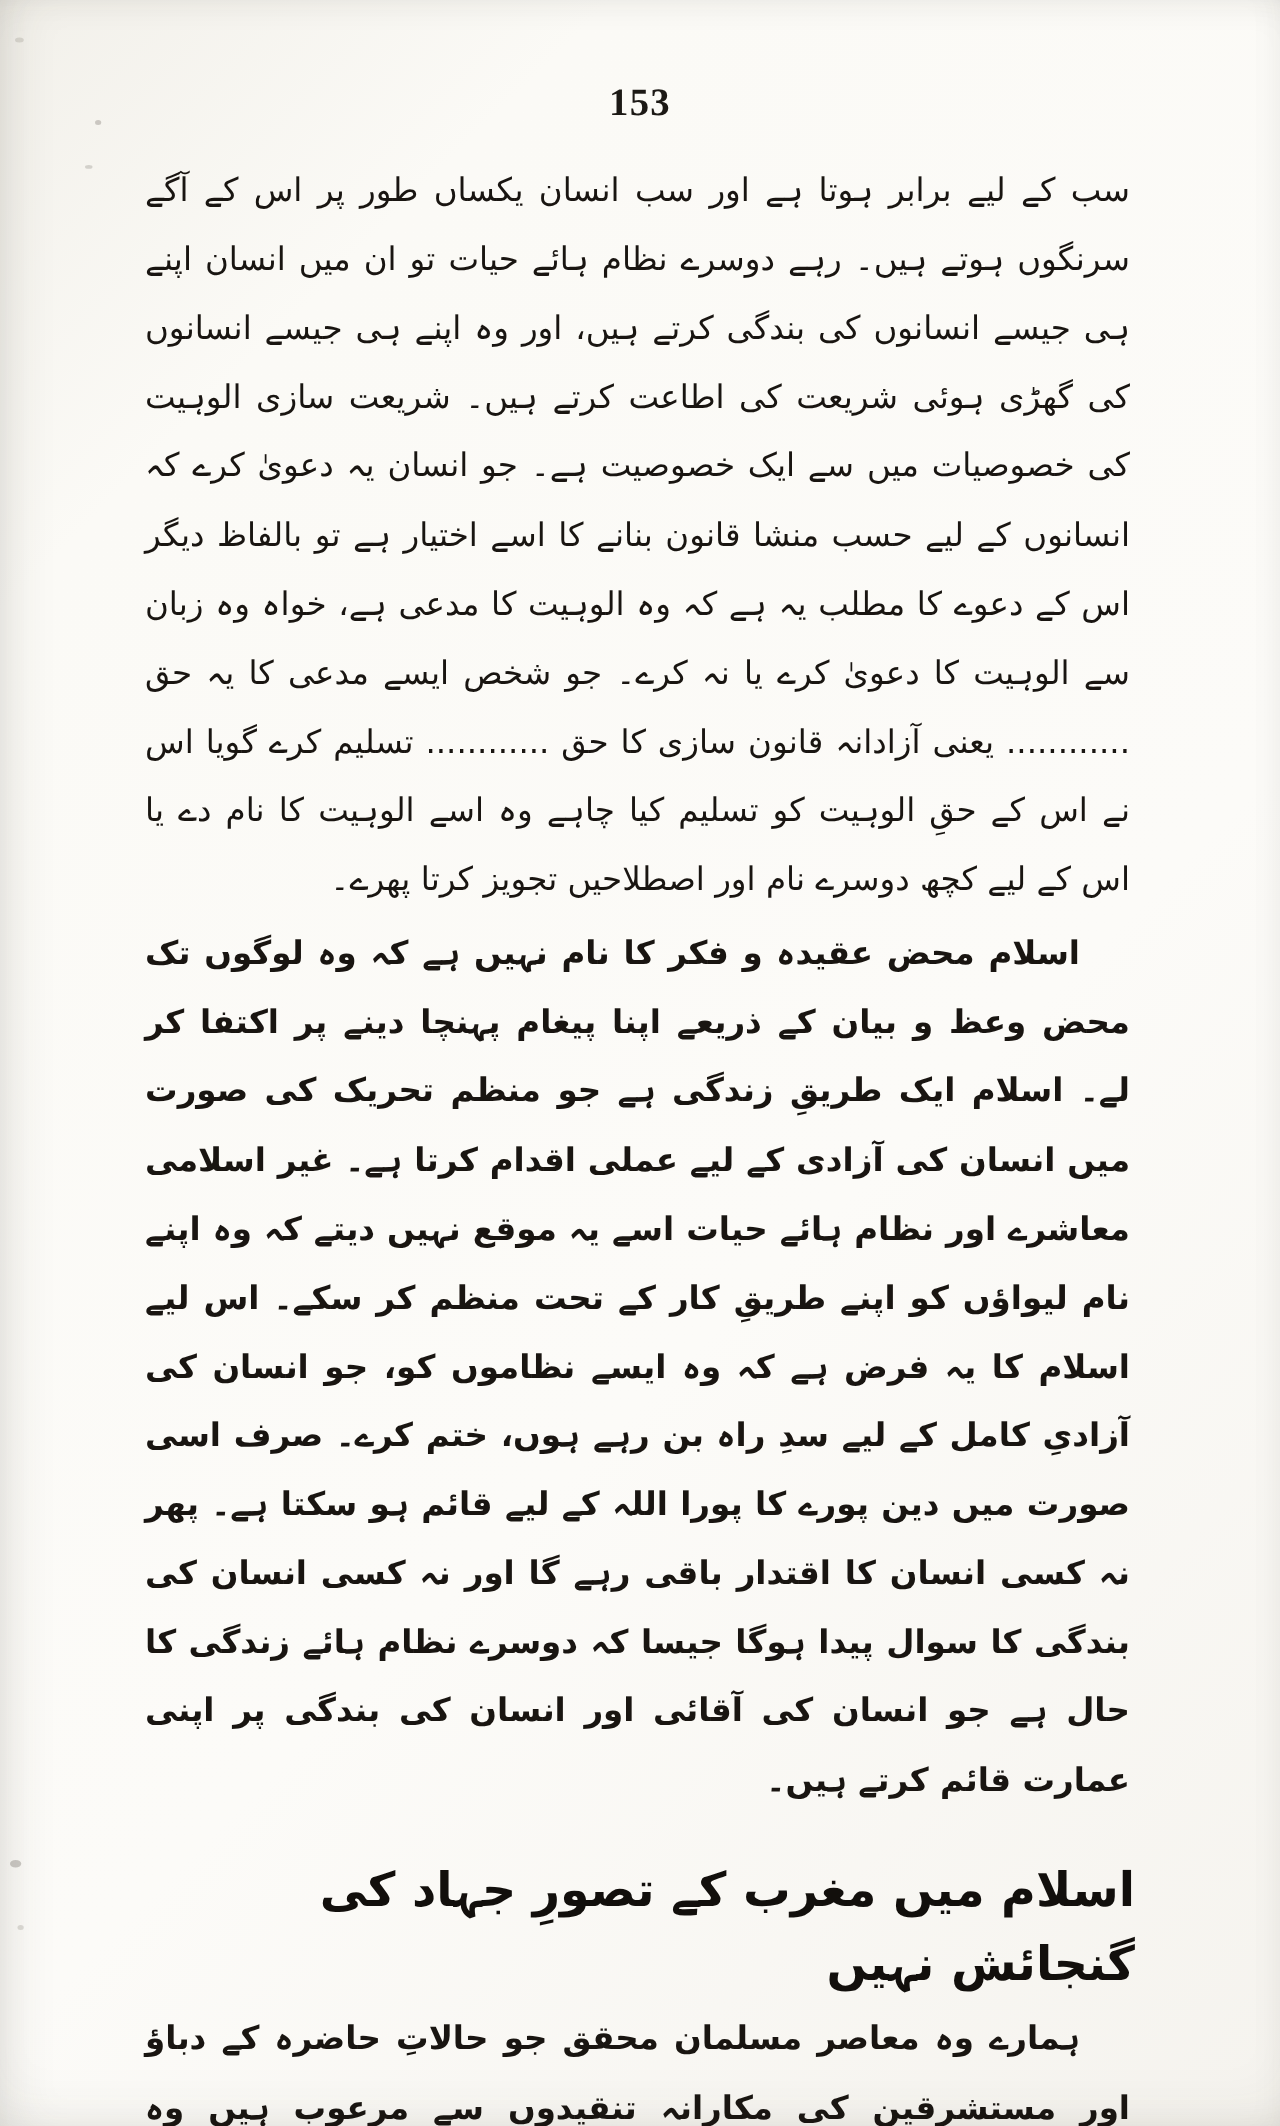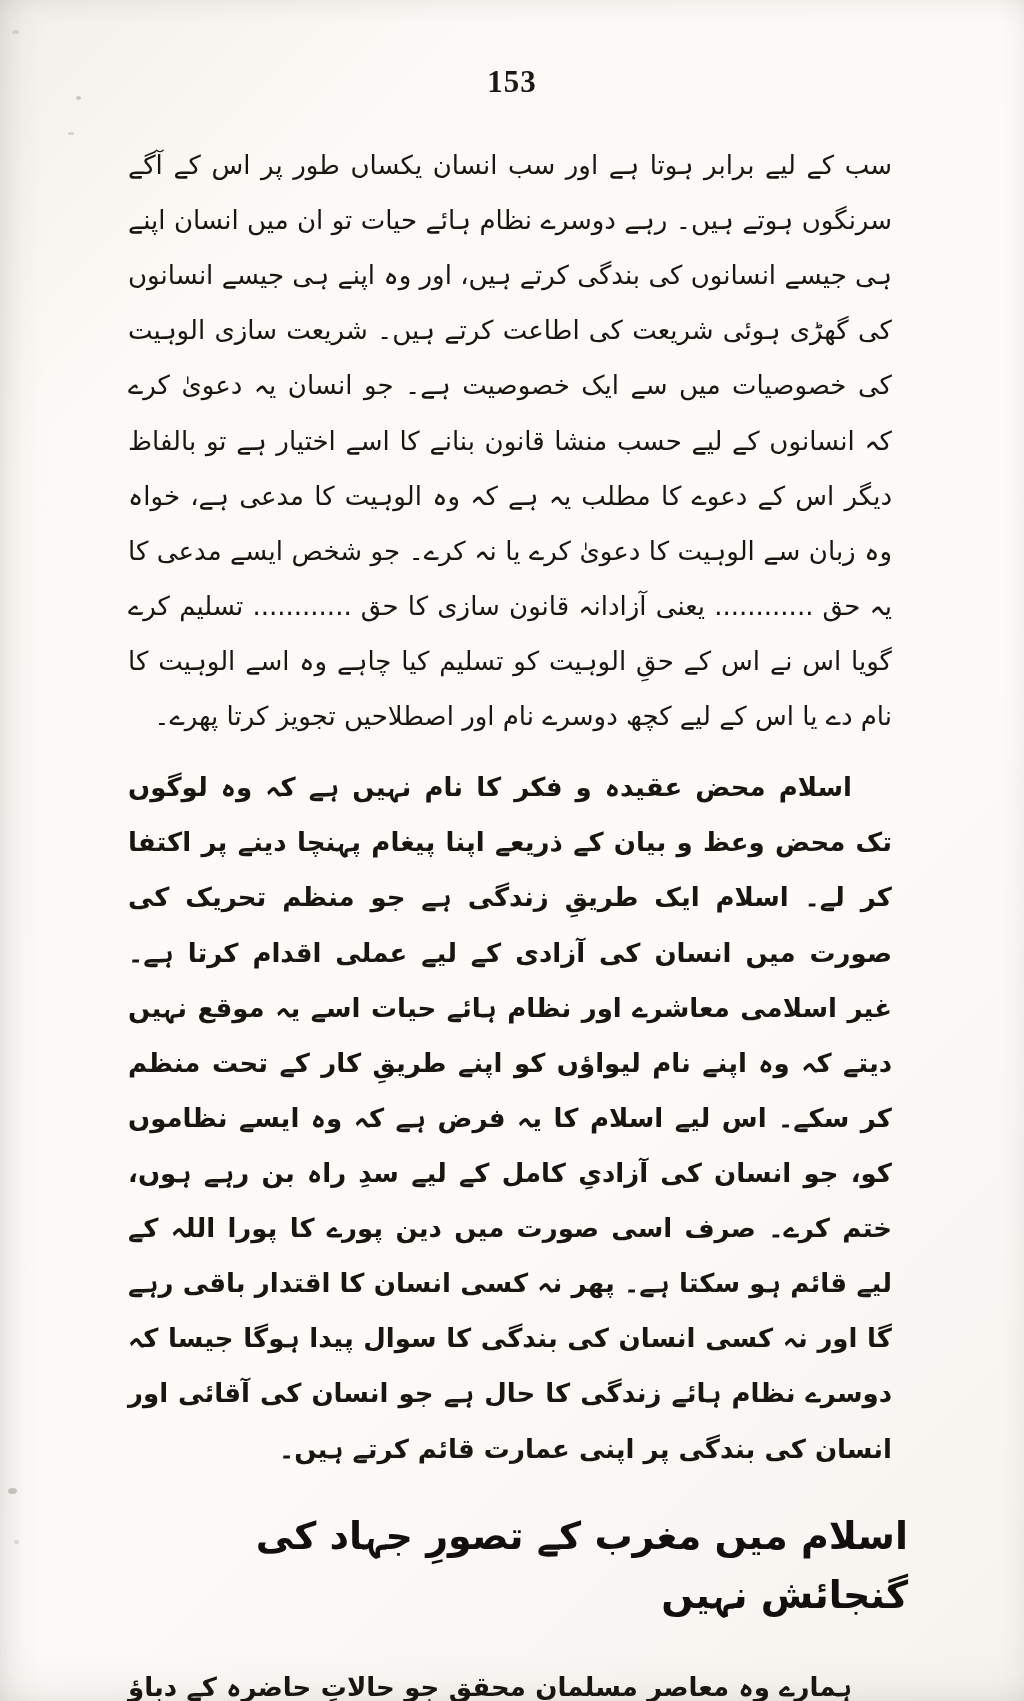--- a/index.html
+++ b/index.html
@@ -44,32 +44,32 @@
     direction: rtl;
     unicode-bidi: embed;
     text-align: justify;
     font-family: "DejaVu Sans", "Liberation Serif", sans-serif;
     font-size: 26px;
     line-height: 2.12;
     color: #191511;
   }
 
   .para {
-    margin: 16px;
+    margin: 4px;
     text-align: justify;
     text-justify: inter-word;
   }
 
   .para.indented {
     text-indent: 40px;
     font-weight: bold;
   }
 
   .section-heading {
-    margin: 30px 0 36px 0;
+    margin: 30px 0 4px 0;
     font-size: 38px;
     font-weight: bold;
     line-height: 1.55;
     text-align: right;
     color: #120f0c;
   }
 
   
   .speck {
     position: absolute;

